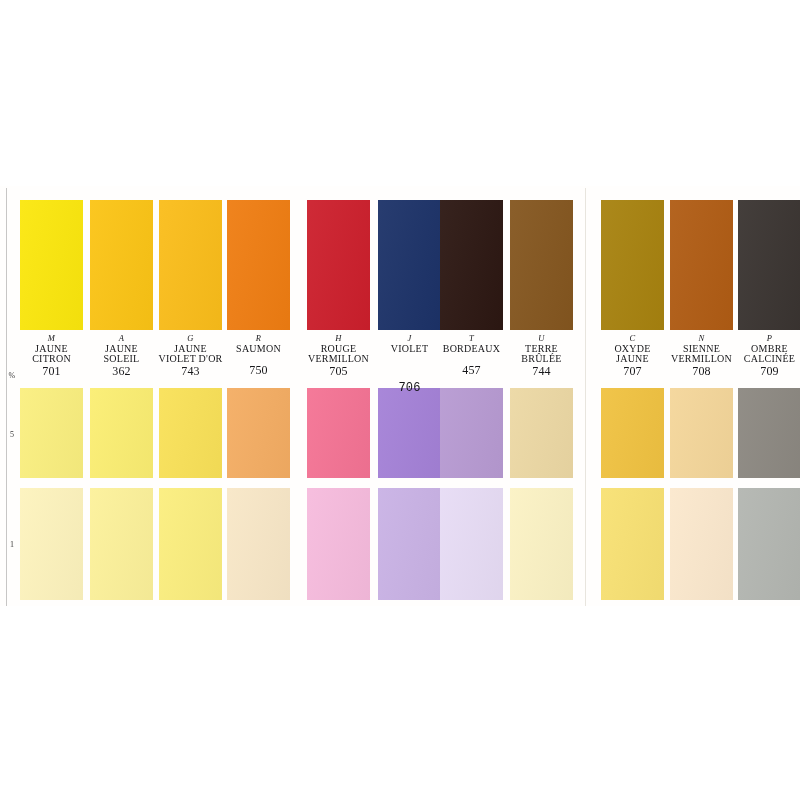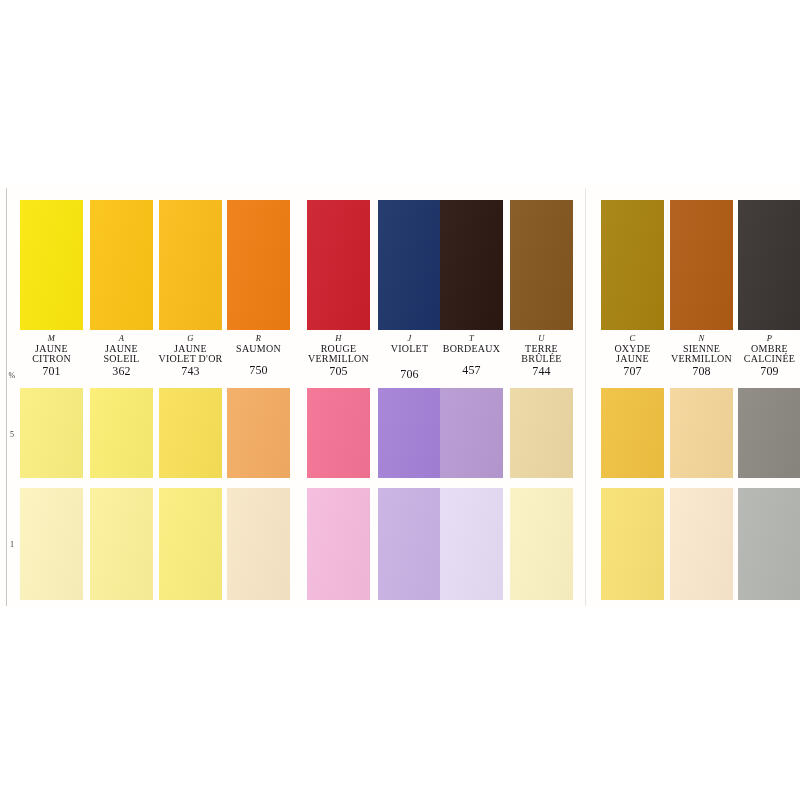--- a/index.html
+++ b/index.html
@@ -177,21 +177,21 @@
         <span class="lb-name">ROUGE</span>
         <span class="lb-name">VERMILLON</span>
         <span class="lb-num">705</span>
       </div>
       <div class="swatch row1" style="left: 378px; width: 63px; background: rgb(28, 50, 104);"></div>
       <div class="swatch row2" style="left: 378px; width: 63px; background: rgb(164, 129, 215);"></div>
       <div class="swatch row3" style="left: 378px; width: 63px; background: rgb(201, 178, 229);"></div>
       <div class="label-block" style="left: 366px; width: 87px;">
         <span class="lb-code">J</span>
         <span class="lb-name">VIOLET</span>
-        <span class="lb-num" style="margin-top: 14px;">706</span>
+        <span class="lb-num" style="margin-top: 28px; font-family: Liberation Mono, monospace;">706</span>
       </div>
       <div class="swatch row1" style="left: 440px; width: 63px; background: rgb(44, 23, 18);"></div>
       <div class="swatch row2" style="left: 440px; width: 63px; background: rgb(183, 154, 210);"></div>
       <div class="swatch row3" style="left: 440px; width: 63px; background: rgb(231, 220, 245);"></div>
       <div class="label-block" style="left: 428px; width: 87px;">
         <span class="lb-code">T</span>
         <span class="lb-name">BORDEAUX</span>
         <span class="lb-num" style="margin-top: 10px;">457</span>
       </div>
       <div class="swatch row1" style="left: 510px; width: 63px; background: rgb(132, 86, 31);"></div>

